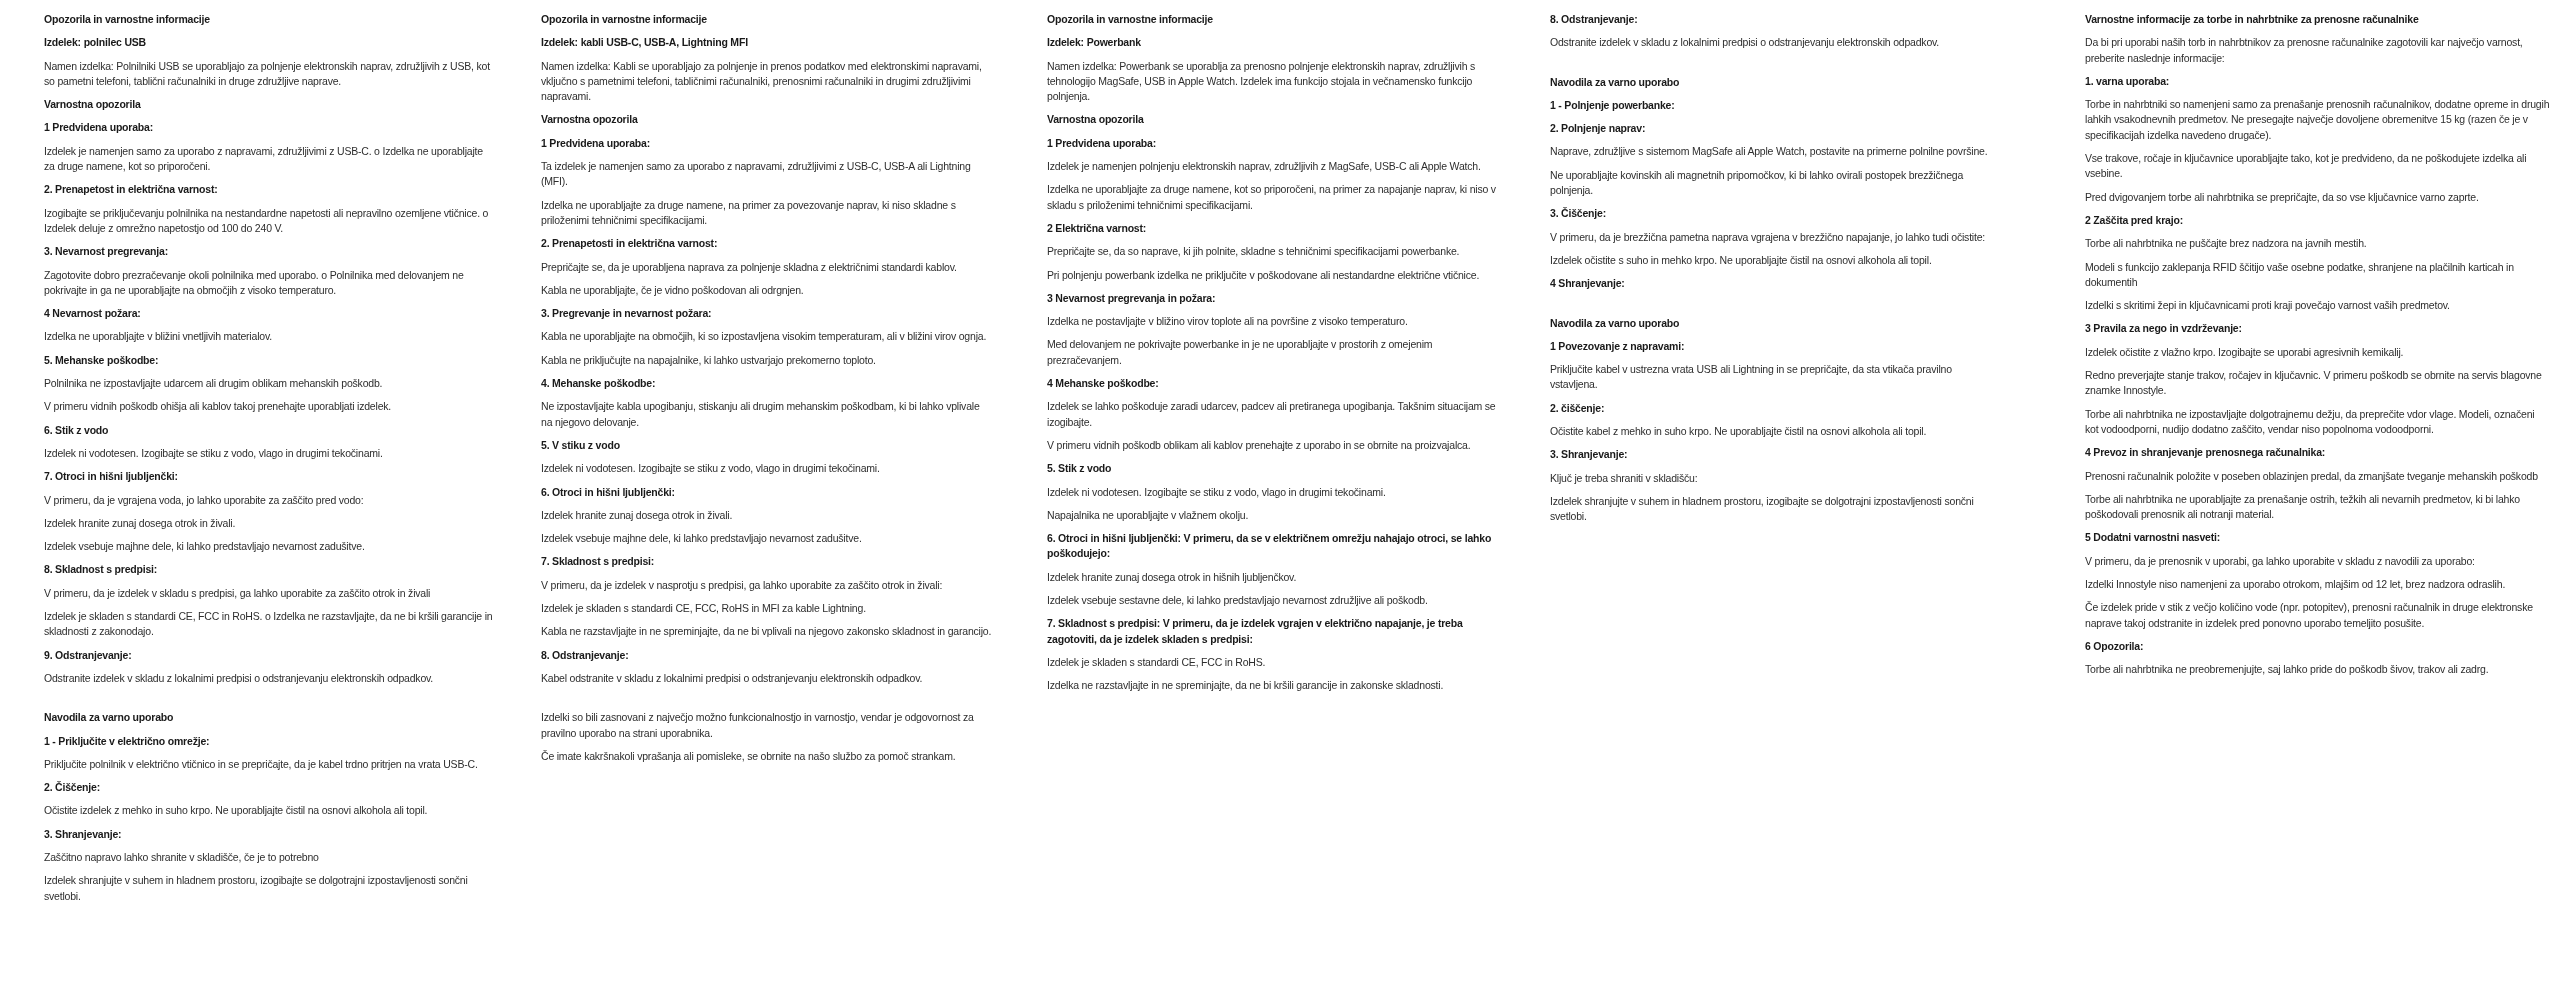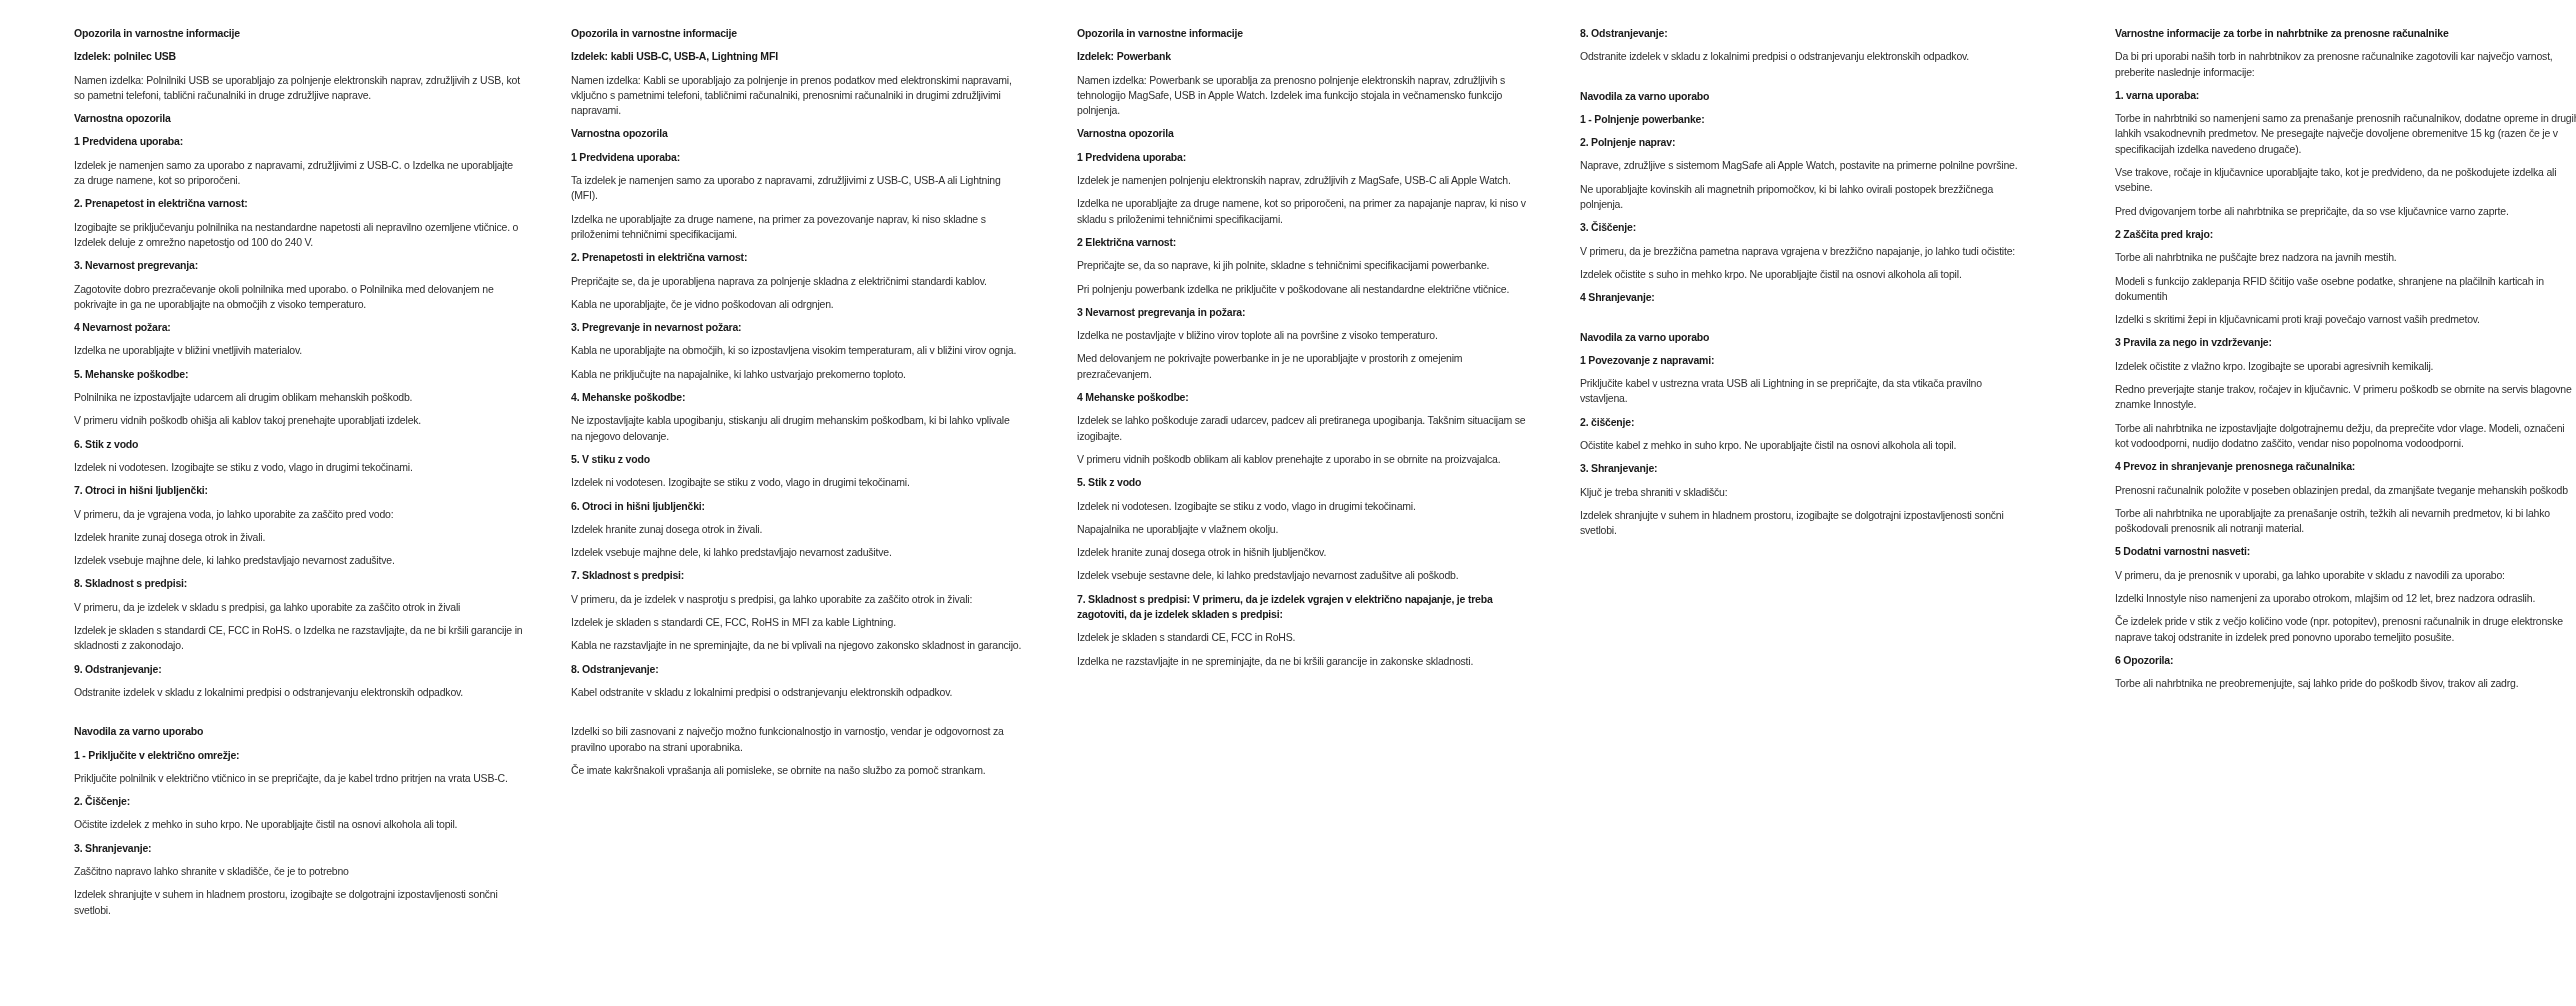--- a/index.html
+++ b/index.html
@@ -12,23 +12,22 @@
   }
   .page {
     position: relative;
     width: 2576px;
     height: 1006px;
     background: #ffffff;
     font-family: "Liberation Sans", "DejaVu Sans", sans-serif;
   }
   .col {
     position: absolute;
-    top: 26px;
+    top: 12px;
     width: 451px;
-    margin-left: 30px;
   }
   .col-1 { left: 44px; }
   .col-2 { left: 541px; }
   .col-3 { left: 1047px; }
   .col-4 { left: 1550px; }
   .col-5 { left: 2085px; width: 465px; }
   .blk {
     font-size: 10.5px;
     line-height: 15.3px;
     letter-spacing: -0.2px;
@@ -127,22 +126,23 @@
       <p class="blk para">Pri polnjenju powerbank izdelka ne priključite v poškodovane ali nestandardne električne vtičnice.</p>
       <h3 class="blk head">3 Nevarnost pregrevanja in požara:</h3>
       <p class="blk para">Izdelka ne postavljajte v bližino virov toplote ali na površine z visoko temperaturo.</p>
       <p class="blk para">Med delovanjem ne pokrivajte powerbanke in je ne uporabljajte v prostorih z omejenim prezračevanjem.</p>
       <h3 class="blk head">4 Mehanske poškodbe:</h3>
       <p class="blk para">Izdelek se lahko poškoduje zaradi udarcev, padcev ali pretiranega upogibanja. Takšnim situacijam se izogibajte.</p>
       <p class="blk para">V primeru vidnih poškodb oblikam ali kablov prenehajte z uporabo in se obrnite na proizvajalca.</p>
       <h3 class="blk head">5. Stik z vodo</h3>
       <p class="blk para">Izdelek ni vodotesen. Izogibajte se stiku z vodo, vlago in drugimi tekočinami.</p>
       <p class="blk para">Napajalnika ne uporabljajte v vlažnem okolju.</p>
+      <h3 class="blk head">6. Otroci in hišni ljubljenčki: V primeru, da se v električnem omrežju nahajajo otroci, se lahko poškodujejo:</h3>
       <p class="blk para">Izdelek hranite zunaj dosega otrok in hišnih ljubljenčkov.</p>
-      <p class="blk para">Izdelek vsebuje sestavne dele, ki lahko predstavljajo nevarnost zadušitve ali poškodb.</p>
+      <p class="blk para">Izdelek vsebuje sestavne dele, ki lahko predstavljajo nevarnost združljive ali poškodb.</p>
       <h3 class="blk head">7. Skladnost s predpisi: V primeru, da je izdelek vgrajen v električno napajanje, je treba zagotoviti, da je izdelek skladen s predpisi:</h3>
       <p class="blk para">Izdelek je skladen s standardi CE, FCC in RoHS.</p>
       <p class="blk para">Izdelka ne razstavljajte in ne spreminjajte, da ne bi kršili garancije in zakonske skladnosti.</p>
     </section>
   <section class="col col-4">
       <h3 class="blk head">8. Odstranjevanje:</h3>
       <p class="blk para">Odstranite izdelek v skladu z lokalnimi predpisi o odstranjevanju elektronskih odpadkov.</p>
       <h3 class="blk head gap">Navodila za varno uporabo</h3>
       <h3 class="blk head">1 - Polnjenje powerbanke:</h3>
       <h3 class="blk head">2. Polnjenje naprav:</h3>

